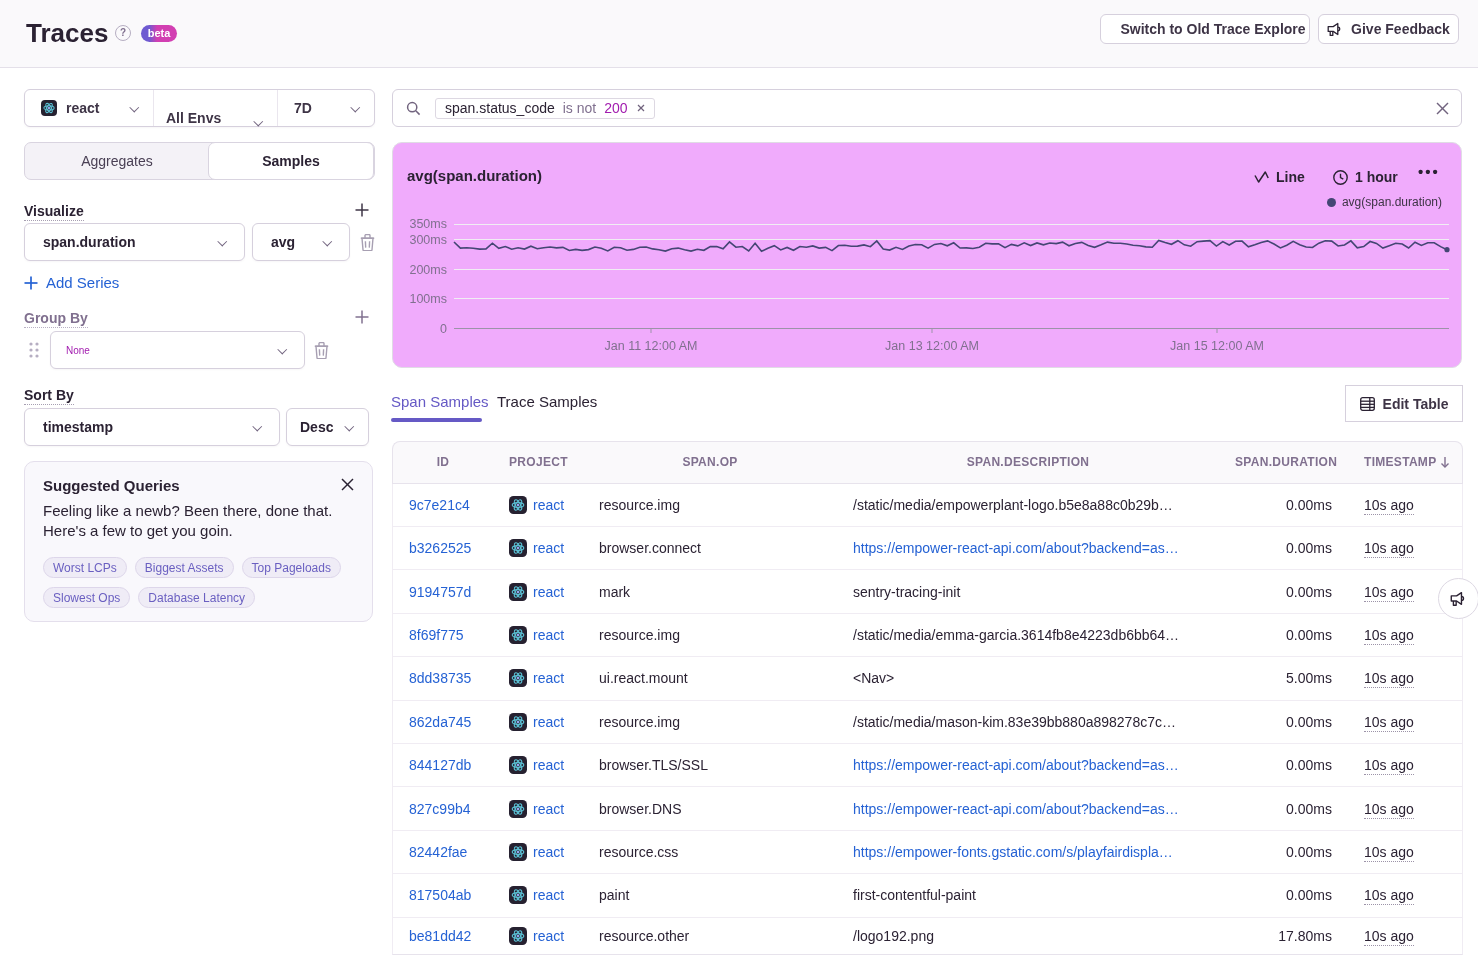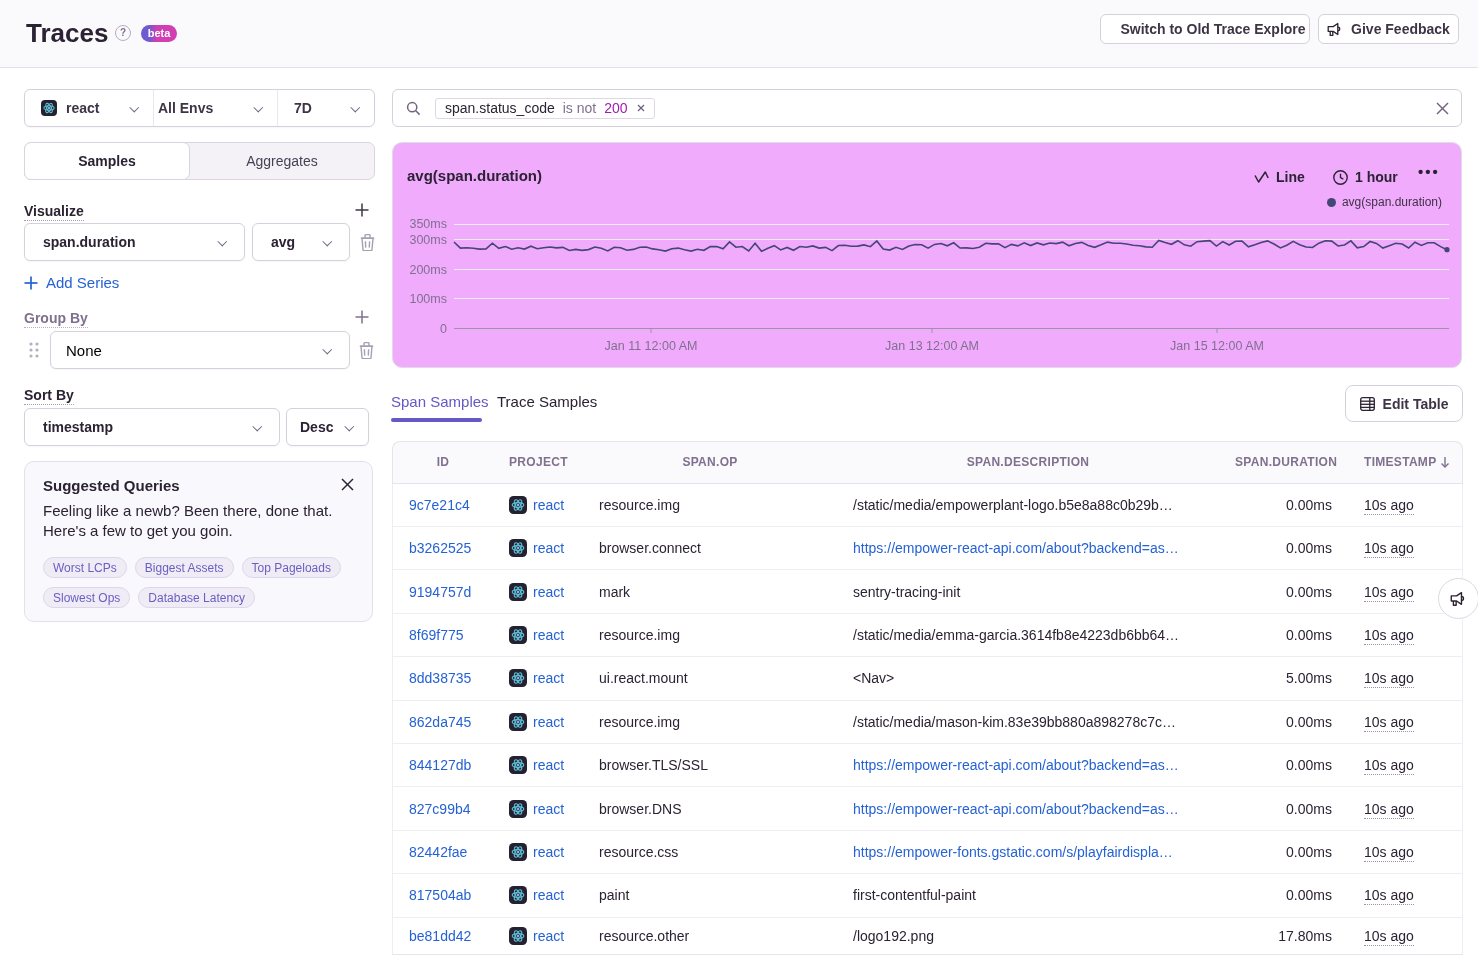--- a/index.html
+++ b/index.html
@@ -51,21 +51,21 @@
 .chart { position:absolute; left:392px; top:142px; width:1070px; height:226px; background:#f0abfc;
   border:1px solid #e0dce5; border-radius:10px; }
 .chart h2 { position:absolute; left:14px; top:24px; font-size:15px; font-weight:bold; }
 .ctrl { position:absolute; top:26px; font-size:14px; font-weight:bold; color:#2b2233; display:flex; align-items:center; }
 .legend { position:absolute; right:19px; top:52px; font-size:12px; color:#3e3446; display:flex; align-items:center; gap:6px;}
 .ldot { width:9px; height:9px; border-radius:50%; background:#444674; }
 
 .tbl-tab { position:absolute; font-size:15px; }
 .tbl-bar { position:absolute; left:391px; top:418px; width:91px; height:4px; background:#6559c5; border-radius:2px;}
 .edit-btn { position:absolute; left:1345px; top:385px; width:118px; height:37px; background:#fff;
-  border:1px solid #d6d0dd; border-radius:8px; font-size:14px; font-weight:bold; color:#3e3446;
+  border:1px solid #d6d0dd; border-radius:0; font-size:14px; font-weight:bold; color:#3e3446;
   display:flex; align-items:center; justify-content:center; gap:8px; }
 table.data { position:absolute; left:392px; top:441px; width:1071px; border-collapse:separate; border-spacing:0;
   font-size:14px; table-layout:fixed; }
 table.data th { background:#faf9fb; color:#80708f; font-size:12px; text-align:center; font-weight:bold;
   height:42.6px; padding:0 16px; border-bottom:1px solid #e7e3ec; border-top:1px solid #e7e3ec; letter-spacing:0.3px; white-space:nowrap;}
 table.data td { height:43.4px; padding:0 16px; border-bottom:1px solid #f0ecf3; color:#2b2233; white-space:nowrap;
   overflow:hidden; }
 table.data th:first-child { border-top-left-radius:8px; border-left:1px solid #e7e3ec; }
 table.data th:last-child { border-top-right-radius:8px; border-right:1px solid #e7e3ec; }
 table.data td:first-child { border-left:1px solid #f0ecf3; }
@@ -99,21 +99,21 @@
         <rect width="20" height="20" rx="5" fill="#262130"></rect>
         <g stroke="#5bc0d4" stroke-width="1.3" fill="none">
           <ellipse cx="10" cy="10" rx="6.4" ry="2.7"></ellipse>
           <ellipse cx="10" cy="10" rx="6.4" ry="2.7" transform="rotate(60 10 10)"></ellipse>
           <ellipse cx="10" cy="10" rx="6.4" ry="2.7" transform="rotate(120 10 10)"></ellipse>
         </g>
         <circle cx="10" cy="10" r="1.5" fill="#93a7ef"></circle>
       </svg>
     react <span class="chev" style="margin-left:auto; margin-right:13px;"></span>
   </div>
-  <div class="pf-seg" style="width:124px; padding-left:4px;">All Envs <span class="chev" style="margin-left:auto; margin-right:13px;"></span></div>
+  <div class="pf-seg" style="width:124px; padding-left:12px;align-items:flex-end;">All Envs <span class="chev" style="margin-left:auto; margin-right:13px;"></span></div>
   <div class="pf-seg" style="width:97px; padding-left:16px;">7D <span class="chev" style="margin-left:auto; margin-right:13px;"></span></div>
 </div>
 
 <div class="search">
   <svg style="margin-left:13px;" width="15" height="15" viewBox="0 0 15 15" fill="none" stroke="#71637e" stroke-width="1.5">
       <circle cx="6.2" cy="6.2" r="4.6"></circle>
       <line x1="9.8" y1="9.8" x2="13.6" y2="13.6"></line>
     </svg>
   <div class="chip">
       <span>span.status_code</span>
@@ -125,22 +125,22 @@
       </svg>
     </div>
   <svg style="margin-left:auto; margin-right:12px;" width="13" height="13" viewBox="0 0 13 13" stroke="#71637e" stroke-width="1.4">
       <line x1="1" y1="1" x2="12" y2="12"></line>
       <line x1="12" y1="1" x2="1" y2="12"></line>
     </svg>
 </div>
 
 <div class="side">
   <div class="tabs">
+      <div class="tab" style="flex:1;">Aggregates</div>
       <div class="tab sel" style="width:166px;">Samples</div>
-      <div class="tab" style="flex:1;">Aggregates</div>
     </div>
 
   <div style="position:relative; margin-top:22px; height:16px;">
     <span class="lbl">Visualize</span>
     <svg class="abs" style="right:6px; top:1px;" width="14" height="14" viewBox="0 0 14 14" stroke="#3e3446" stroke-width="1.5">
         <line x1="7" y1="0.5" x2="7" y2="13.5"></line>
         <line x1="0.5" y1="7" x2="13.5" y2="7"></line>
       </svg>
   </div>
   <div style="display:flex; margin-top:5px; align-items:center;">
@@ -168,21 +168,21 @@
   </div>
   <div style="display:flex; margin-top:6px; align-items:center;">
     <svg width="12" height="18" viewBox="0 0 12 18" fill="#b6aec2" style="margin-left:4px;">
         <circle cx="3" cy="3" r="1.6"></circle>
         <circle cx="9" cy="3" r="1.6"></circle>
         <circle cx="3" cy="9" r="1.6"></circle>
         <circle cx="9" cy="9" r="1.6"></circle>
         <circle cx="3" cy="15" r="1.6"></circle>
         <circle cx="9" cy="15" r="1.6"></circle>
       </svg>
-    <div class="sel-box" style="width:300px; margin-left:10px; color:#000000; font-weight:normal; font-size:15px; padding-left:15px;">None <span class="chev"></span></div>
+    <div class="sel-box" style="width:255px; margin-left:10px; color:#a21caf; font-weight:normal; font-size:10px; padding-left:15px;">None <span class="chev"></span></div>
     <svg style="margin-left:9px;" width="15" height="17" viewBox="0 0 15 17" fill="none" stroke="#a79fb2" stroke-width="1.4">
         <path d="M2 4.2h11l-1 11.6a1 1 0 0 1-1 .9H4a1 1 0 0 1-1-.9z"></path>
         <path d="M0.8 4.2h13.4M5 4V1.6a1 1 0 0 1 1-1h3a1 1 0 0 1 1 1V4"></path>
         <line x1="5.4" y1="7.2" x2="5.7" y2="13.6"></line>
         <line x1="9.6" y1="7.2" x2="9.3" y2="13.6"></line>
       </svg>
   </div>
 
   <div style="position:relative; margin-top:17px; height:16px;">
     <span class="lbl">Sort By</span>

